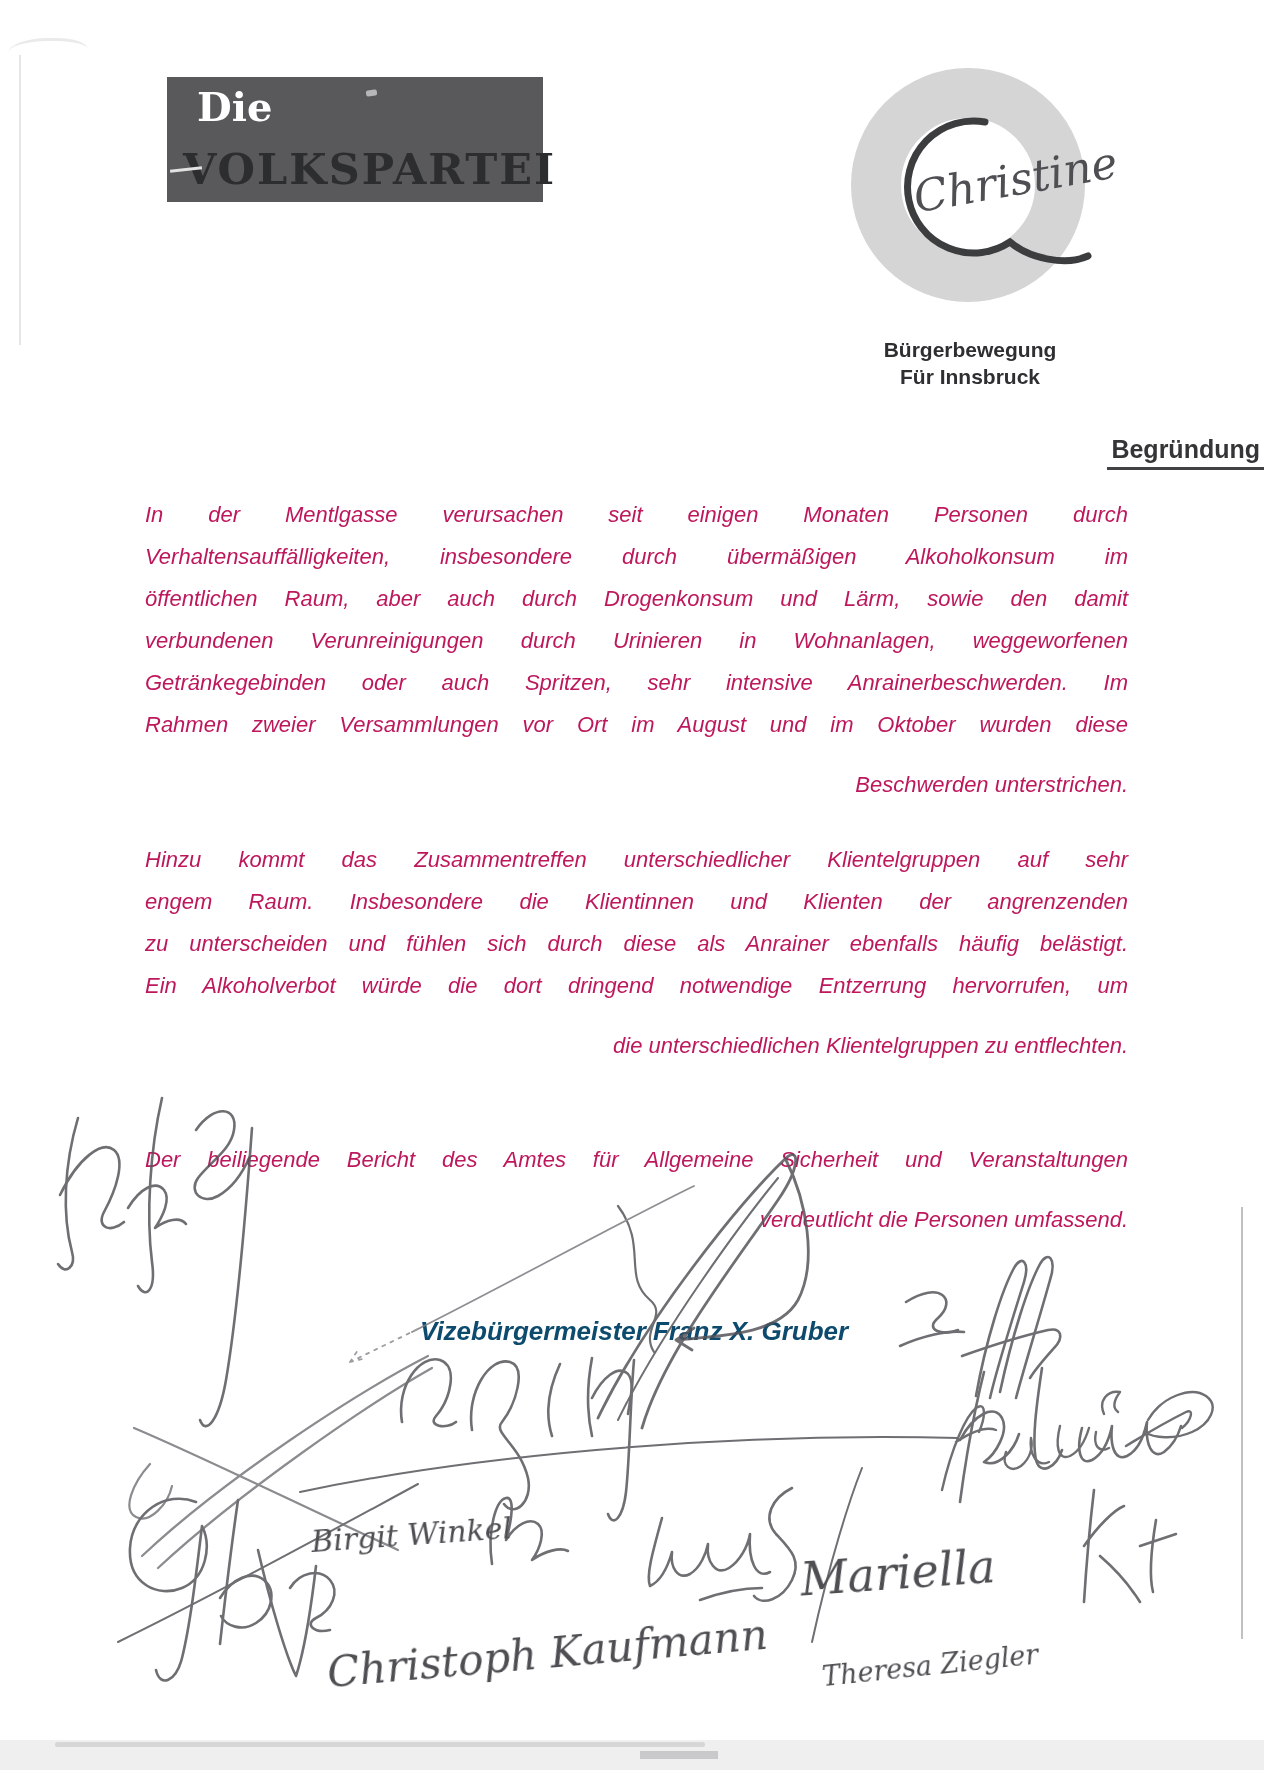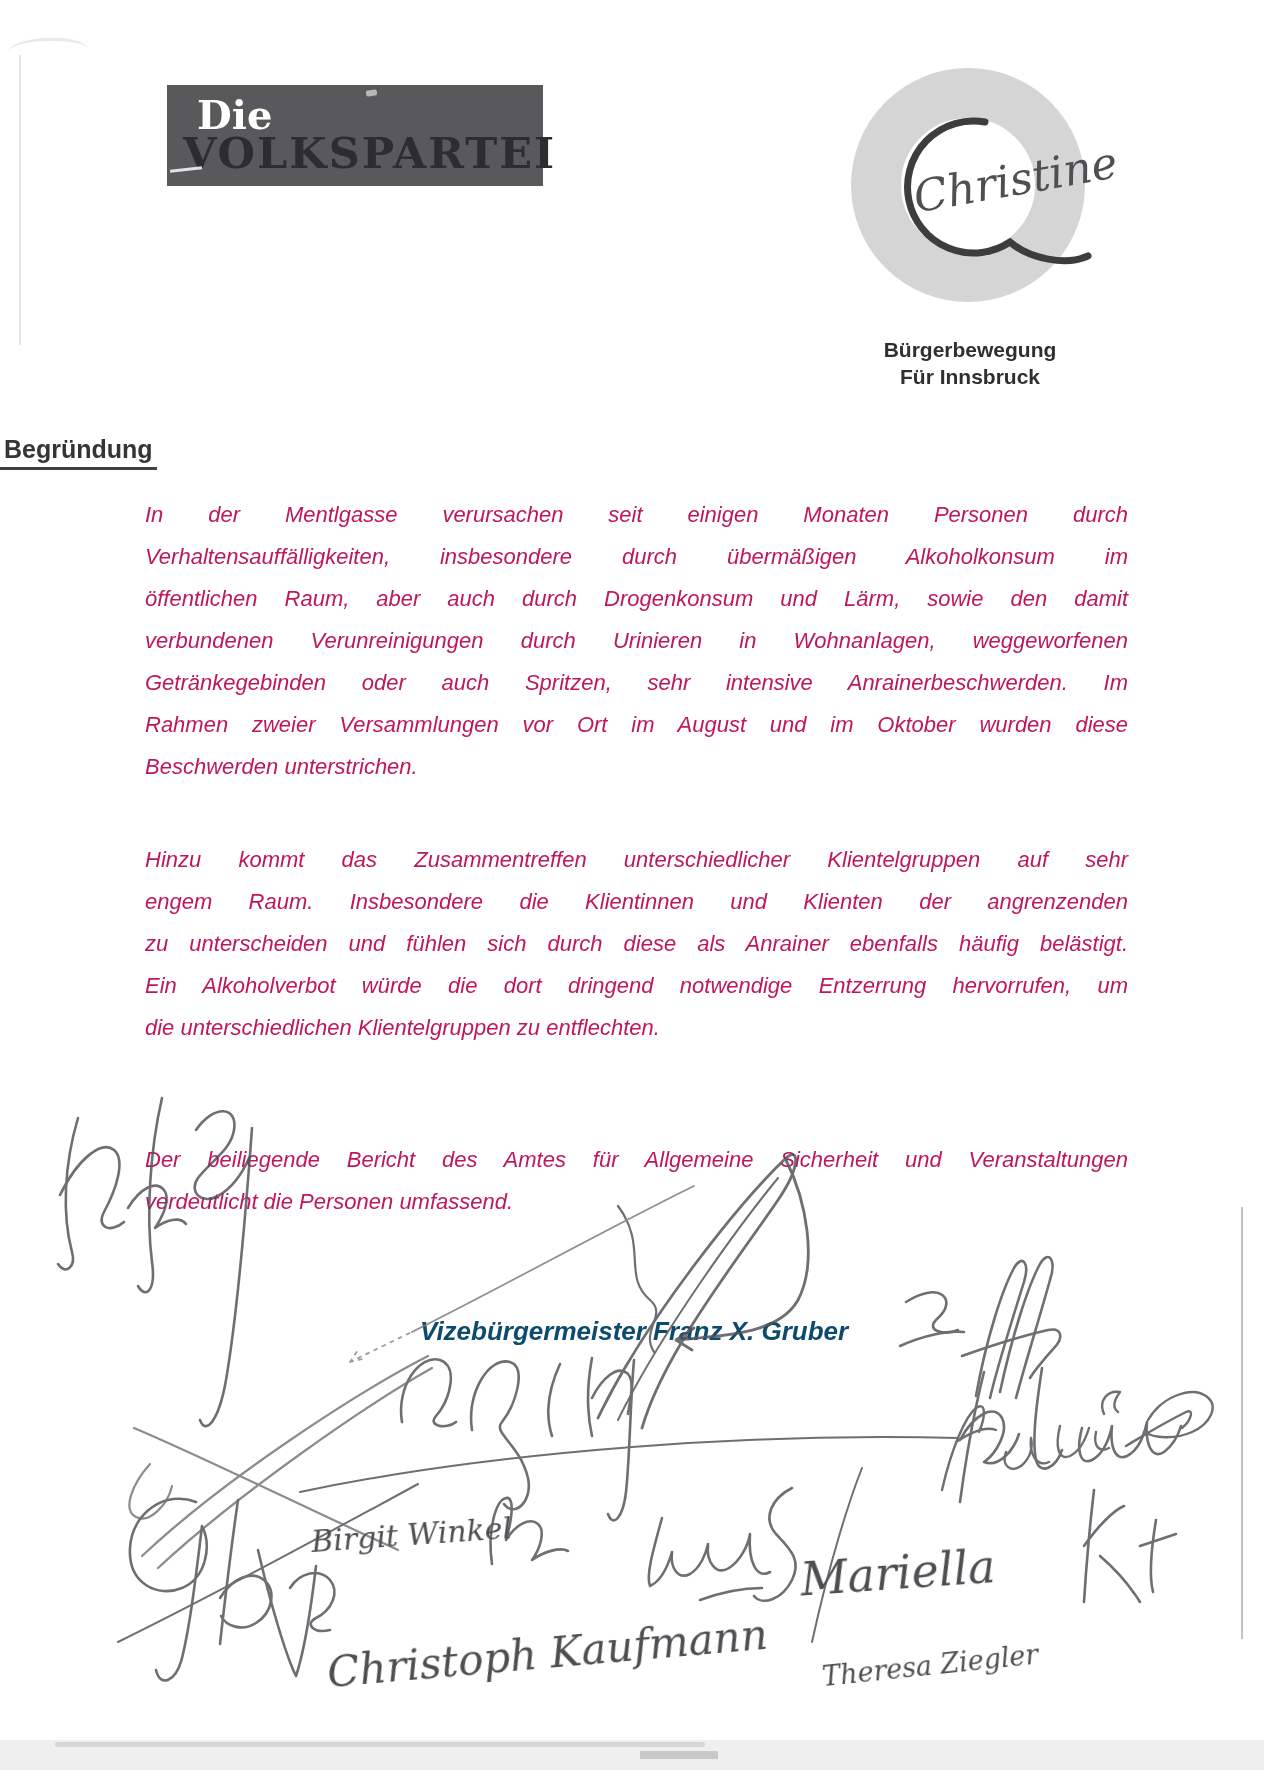--- a/index.html
+++ b/index.html
@@ -6,48 +6,47 @@
   .page{
     position:relative;
     width:1264px;height:1770px;
     background:#ffffff;
     overflow:hidden;
     font-family:"Liberation Sans",sans-serif;
     color:#414144;
   }
   
   .party-logo{
-    position:absolute;left:167px;top:77px;width:376px;height:101px;
+    position:absolute;left:167px;top:77px;width:376px;height:125px;
     background:#59595b;
-    margin-top:8px;
   }
   .party-logo .l1{
     position:absolute;left:30px;top:6px;
     font-family:"DejaVu Serif",serif;font-weight:bold;font-size:40px;color:#ffffff;
   }
   .party-logo .l2{
     position:absolute;left:16px;bottom:8px;
     font-family:"DejaVu Serif",serif;font-weight:bold;font-size:43px;color:#2c2d2f;
     letter-spacing:2px;
   }
   .c-logo{position:absolute;left:845px;top:58px;width:290px;height:260px;}
   .movement-caption{
     position:absolute;left:845px;top:316px;width:250px;
     text-align:center;font-weight:700;font-size:21px;line-height:27px;color:#2e2f31;margin-top:20px;
   }
   
   .doc-title{
-    position:absolute;left:0;top:435px;width:100%;text-align:left;
+    position:absolute;left:0;top:435px;width:100%;text-align:right;
     font-size:25px;font-weight:700;color:#353537;
   }
   .doc-title span{display:inline-block;border-bottom:3px solid #424245;padding:0 4px 3px 4px;}
   .para{position:absolute;left:145px;width:983px;font-size:22px;color:#be185d;font-style:italic;}
   .para .ln{height:42px;line-height:42px;white-space:nowrap;overflow:visible;}
   .para .ln.j{text-align:justify;text-align-last:justify;}
-  .para .ln.last{text-align:left;}
+  .para .ln.last{text-align:right;margin-top:18px;}
   .officer-label{
     position:absolute;left:420px;top:1316px;
     font-style:italic;font-weight:700;font-size:26px;color:#0c4a6e;
   }
   
   .sig-layer{position:absolute;left:0;top:0;width:1264px;height:1770px;pointer-events:none;}
   .hand{font-family:"DejaVu Serif",serif;font-style:italic;fill:#4e4e53;}
   
   .artifact{position:absolute;}
   .edge-line-left{left:19px;top:55px;width:2px;height:290px;background:#e6e6e7;}

